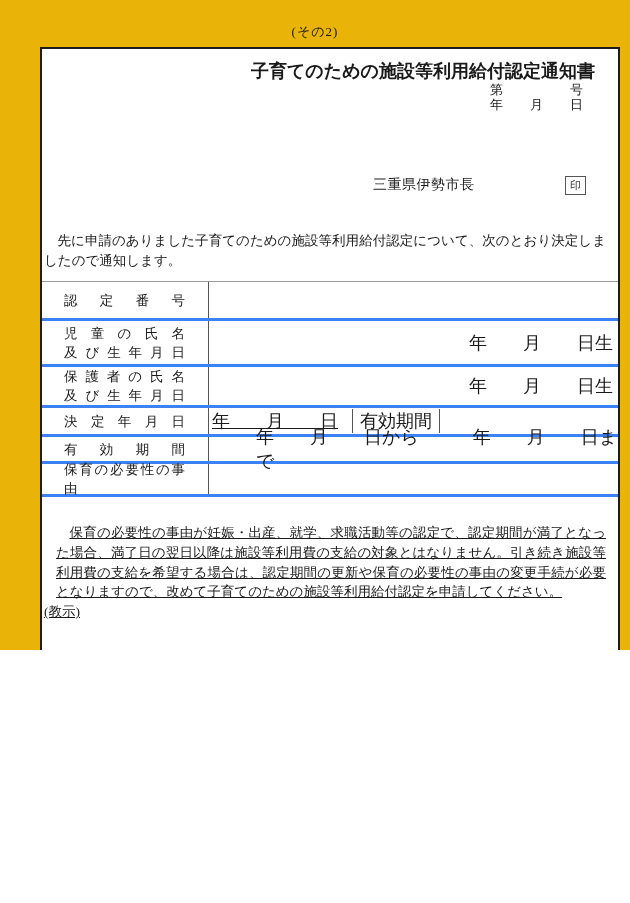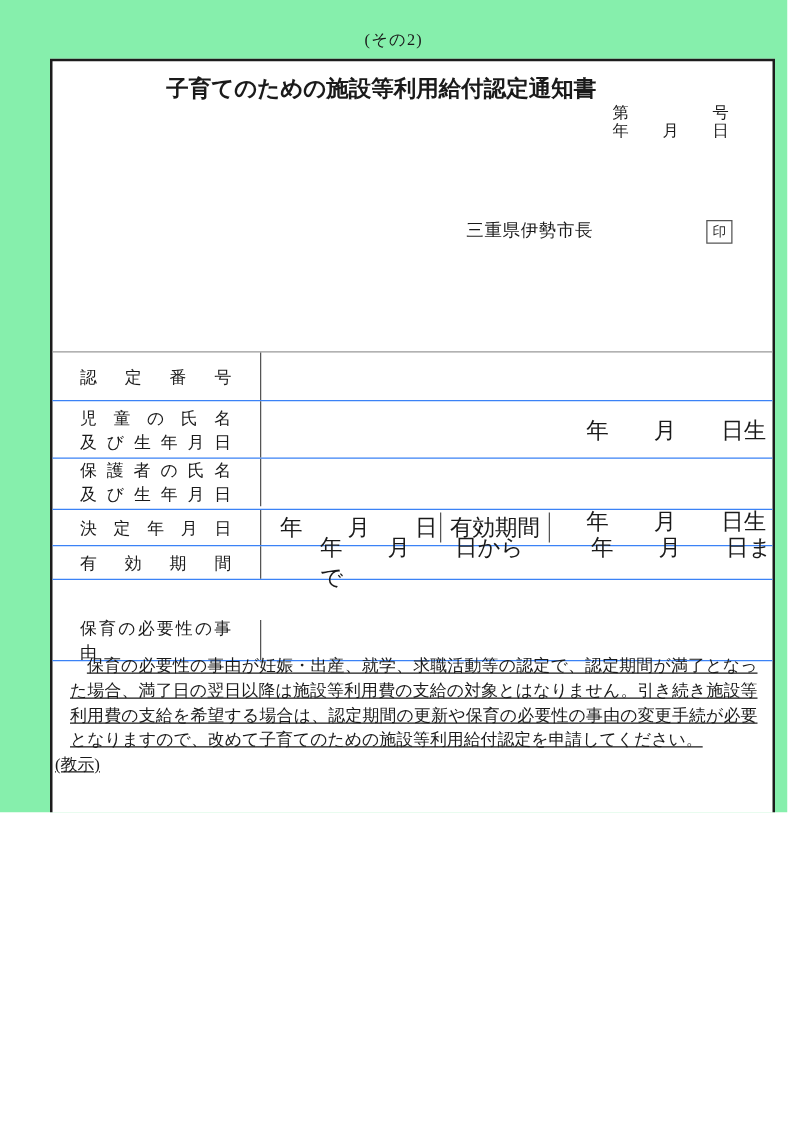--- a/index.html
+++ b/index.html
@@ -1,34 +1,34 @@
 <!DOCTYPE html>
 <html><head>
 <meta charset="utf-8">
 <style>
   html,body{margin:0;padding:0;background:#ffffff;}
   .page{
     position:relative;
     width:630px;height:650px;
-    background:#86efac;
+    background:#eab308;
     font-family:"Liberation Serif","DejaVu Serif",serif;
     color:#1a1a1a;
     overflow:hidden;
   }
   .sono2{
     position:absolute;left:0;right:0;top:23px;
     text-align:center;font-size:13px;letter-spacing:1px;
   }
   .form-box{
     position:absolute;left:40px;top:47px;width:580px;height:791px;
     border:2px solid #1c1c1c;box-sizing:border-box;background:#fff;
   }
   .form-title{
     position:absolute;left:15px;top:59px;width:580px;
-    text-align:center;
+    text-align:right;
     font-family:"Liberation Sans","DejaVu Sans",sans-serif;
     font-weight:bold;font-size:18px;letter-spacing:0px;
   }
   .doc-number{
     position:absolute;left:490px;top:82px;width:93px;
     font-size:13px;line-height:15px;
   }
   .doc-number .row{display:flex;justify-content:space-between;}
   .mayor{
     position:absolute;left:373px;top:176px;font-size:14px;letter-spacing:0.5px;
@@ -41,40 +41,40 @@
   }
   .intro{
     position:absolute;left:44px;top:231px;width:562px;
     font-size:13.5px;line-height:19.5px;
     text-align:justify;text-indent:1em;
   }
   .cert-table{
     position:absolute;left:42px;top:281px;width:576px;
     border-top:1px solid #999;
   }
-  .t-row{display:flex;box-sizing:border-box;border-bottom:1px solid #3b82f6;}
-  .t-row.h39{height:39px;} .t-row.h46{height:46px;} .t-row.h41{height:41px;flex-direction:column;}
-  .t-row.h29{height:29px;} .t-row.h27{height:27px;} .t-row.h33{height:33px;margin-top:32px;}
+  .t-row{display:flex;box-sizing:border-box;border-bottom:3px solid #3b82f6;}
+  .t-row.h39{height:39px;} .t-row.h46{height:46px;} .t-row.h41{height:41px;}
+  .t-row.h29{height:29px;} .t-row.h27{height:27px;} .t-row.h33{height:33px;}
   .t-label{
     width:167px;box-sizing:border-box;flex:none;
     border-right:1px solid #555;
     padding:0 23px 0 22px;
     display:flex;flex-direction:column;justify-content:center;
     font-size:13.5px;line-height:19px;
   }
   .t-label .jline{text-align:justify;text-align-last:justify;text-justify:inter-character;width:100%;}
   .t-value{
     flex:1;display:flex;align-items:center;
     font-size:18px;box-sizing:border-box;
   }
   .t-value.right{justify-content:flex-end;padding-right:5px;}
   .t-value.padl{padding-left:47px;}
   .sub-date{
     width:144px;flex:none;box-sizing:border-box;border-right:1px solid #555;
-    display:flex;align-items:center;justify-content:flex-end;padding-right:2px;
+    display:flex;align-items:center;justify-content:flex-end;padding-right:14px;text-decoration:underline;
   }
   .sub-cat{
     width:87px;flex:none;box-sizing:border-box;border-right:1px solid #555;
     display:flex;align-items:center;justify-content:center;
   }
   .sub-rest{flex:1;}
   .notes{
     position:absolute;left:44px;top:523px;width:562px;
     font-size:13.5px;line-height:19.8px;text-decoration:underline;
   }
@@ -105,20 +105,21 @@
       <span>日</span>
     </div>
   </div>
 
   <div class="mayor">三重県伊勢市長</div>
 
   <div class="seal">
     <span>印</span>
   </div>
 
+  <div class="intro">先に申請のありました子育てのための施設等利用給付認定について、次のとおり決定しましたので通知します。</div>
 
   <div class="cert-table">
 
     <div class="t-row h39">
       <div class="t-label">
         <div class="jline">認定番号</div>
       </div>
       <div class="t-value"></div>
     </div>
 

